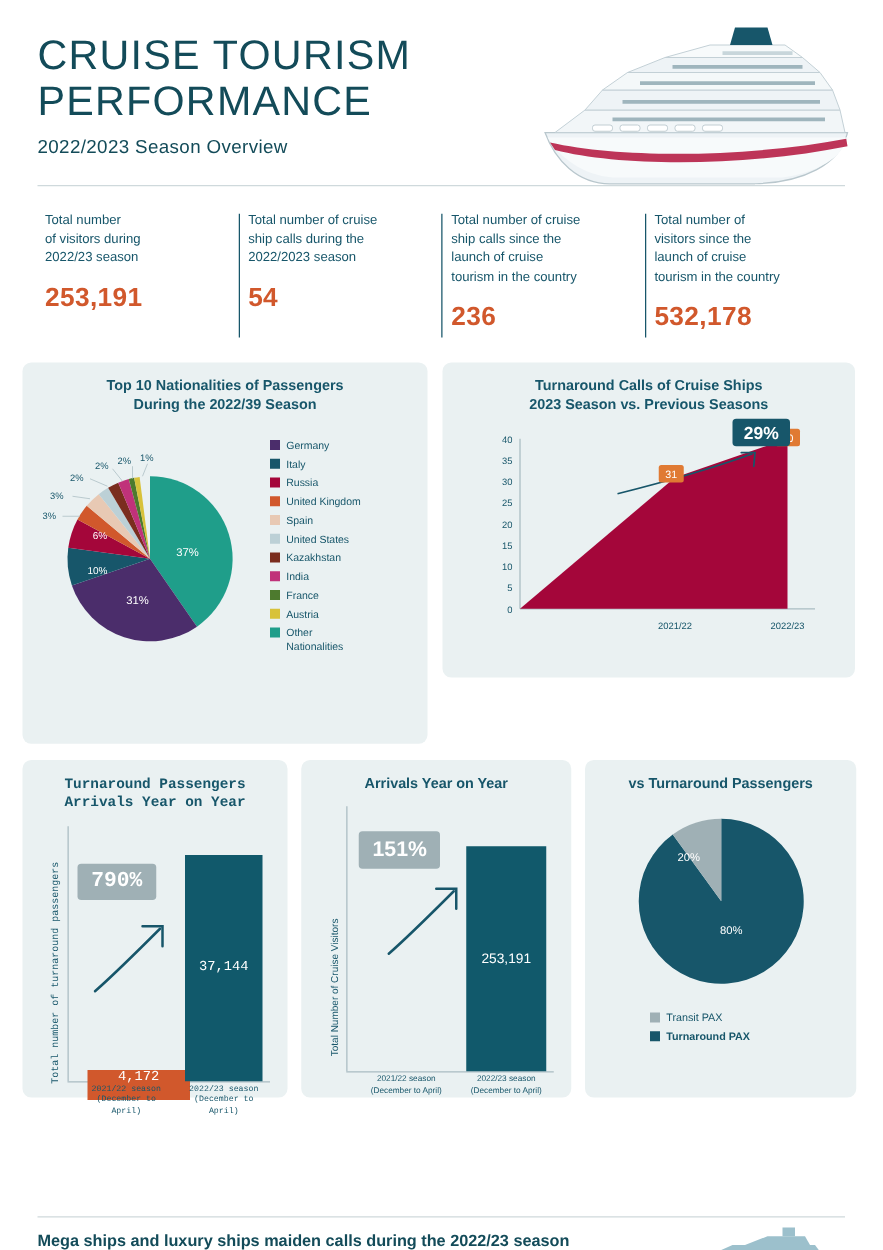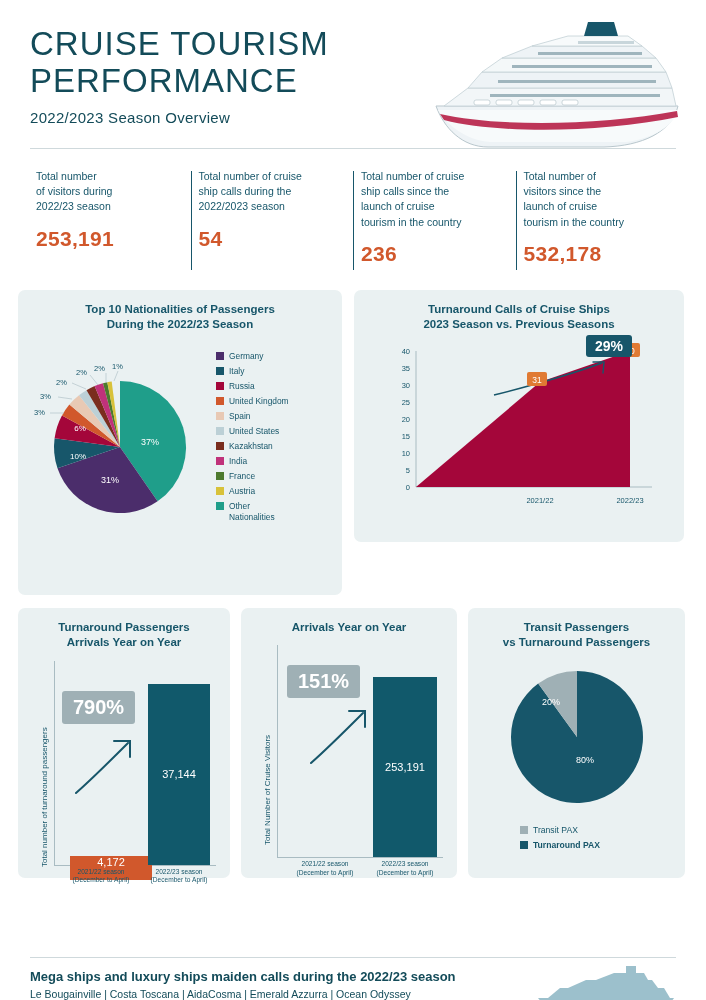--- a/index.html
+++ b/index.html
@@ -68,33 +68,33 @@
   .pie-holder { position:relative; width:188px; height:200px; }
   .legend { font-size:8.4px; color:#17566a; line-height:1.25; }
   .legend-row { display:flex; align-items:flex-start; margin-bottom:4.5px; }
   .sw { width:8px; height:8px; margin-right:5px; flex:0 0 auto; margin-top:1px; }
 
   
   .ta-panel { width:330px; height:252px; }
 
   
   .row2 { display:flex; gap:11px; padding:0 18px; margin-top:13px; }
-  .b1 { width:212px; height:270px; }
+  .b1 { width:212px; height:270px;font-family:Liberation Mono, monospace; }
   .b2 { width:216px; height:270px; }
   .b3 { width:217px; height:270px; }
 
   .axis-title {
     position:absolute; font-size:8px; color:#17566a;
     transform:rotate(-90deg); transform-origin:left top; white-space:nowrap;
   }
 
   .cat-lbl { font-size:6.6px; color:#17566a; text-align:center; line-height:1.3; }
 
   .badge-grey {
-    background:#9fb0b5; color:#ffffff; font-size:20px; font-weight:700;
+    background:#9fb0b5; color:#ffffff; font-size:17px; font-weight:700;
     padding:5px 11px; border-radius:3px; display:inline-block;
   }
 
   
   .footer { position:absolute; left:0; right:0; bottom:0; }
   .hr-bot { margin:0 30px; border-top:1px solid #cfd9dc; }
   .foot-inner { padding:11px 30px 0 30px; position:relative; }
   .foot-t1 { font-size:13px; font-weight:700; color:#134b59; }
   .foot-t2 { font-size:10.5px; color:#134b59; margin-top:4px; }
   .foot-ship { position:absolute; right:26px; top:4px; }
@@ -186,21 +186,21 @@
       </div>
       <div class="kpi-value">532,178</div>
     </div>
   </div>
 
   <div class="row">
 
     <div class="panel pie-panel">
       <div class="panel-title">
         <div>Top 10 Nationalities of Passengers</div>
-        <div>During the 2022/23 Season</div>
+        <div>During the 2022/39 Season</div>
       </div>
 
       <div class="pie-body">
         <div class="pie-holder">
           <svg width="188" height="200" viewBox="0 0 188 200">
             <g transform="translate(92,108)">
 
               <path d="M0,0 L0,-66 A66,66 0 0 1 37.6,54.3 Z" fill="#1f9e8a"></path>
 
               <path d="M0,0 L37.6,54.3 A66,66 0 0 1 -62.5,21.3 Z" fill="#4b2d6b"></path>
@@ -425,21 +425,20 @@
         </div>
         <div class="cat-lbl" style="position:absolute; left:118px; top:221px; width:72px;">
           <div>2022/23 season</div>
           <div>(December to April)</div>
         </div>
       </div>
     </div>
 
     <div class="panel b3">
       <div class="panel-title">
-        <div>Transit Passengers</div>
         <div>vs Turnaround Passengers</div>
       </div>
 
       <div style="display:flex; justify-content:center; margin-top:14px;">
         <svg width="170" height="150" viewBox="0 0 170 150">
           <g transform="translate(85,72)">
 
             <path d="M0,0 L0,-66 A66,66 0 1 1 -38.8,-53.4 Z" fill="#17566a"></path>
 
             <path d="M0,0 L-38.8,-53.4 A66,66 0 0 1 0,-66 Z" fill="#9fb0b5"></path>
@@ -459,21 +458,20 @@
             <span style="font-weight:700">Turnaround PAX</span>
           </div>
       </div>
     </div>
   </div>
 
   <div class="footer">
     <div class="hr-bot"></div>
     <div class="foot-inner">
       <div class="foot-t1">Mega ships and luxury ships maiden calls during the 2022/23 season</div>
-      <div class="foot-t2">Le Bougainville | Costa Toscana | AidaCosma | Emerald Azzurra | Ocean Odyssey</div>
       <div class="foot-ship">
         <svg width="146" height="50" viewBox="0 0 146 50">
           <g fill="#9cc0cc">
             <path d="M4,36 L140,36 C134,46 118,49 96,49 L34,49 C20,48 10,44 4,36 Z"></path>
             <path d="M26,26 L130,26 L136,36 L14,36 Z"></path>
             <path d="M52,18 L118,18 L124,26 L34,26 Z"></path>
             <path d="M80,11 L110,11 L114,18 L62,18 Z"></path>
             <rect x="92" y="4" width="10" height="7"></rect>
           </g>
         </svg>

